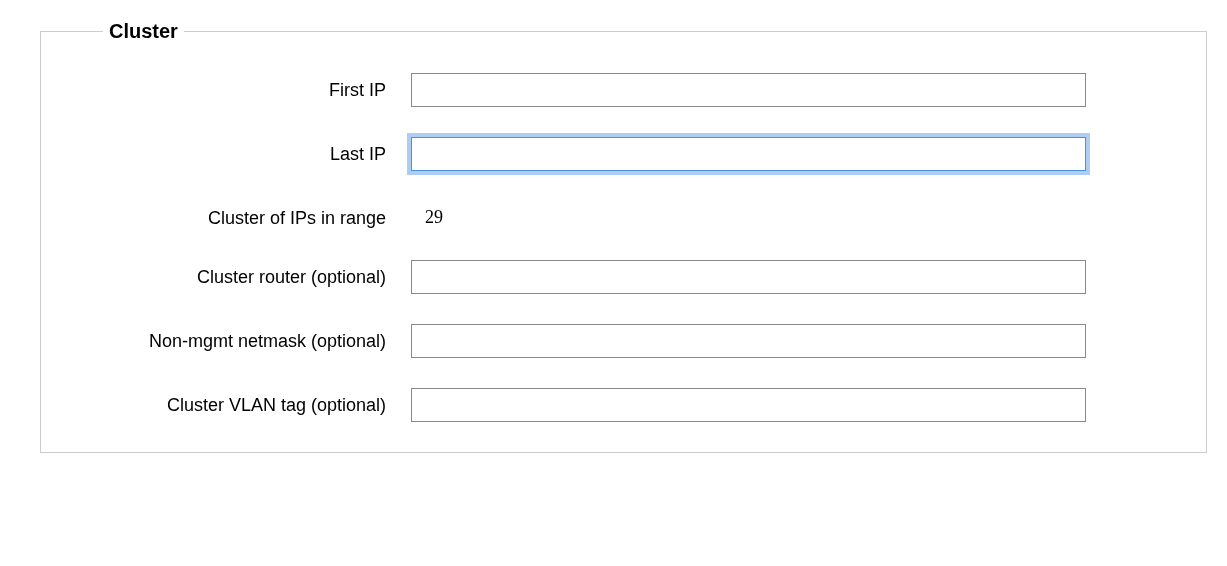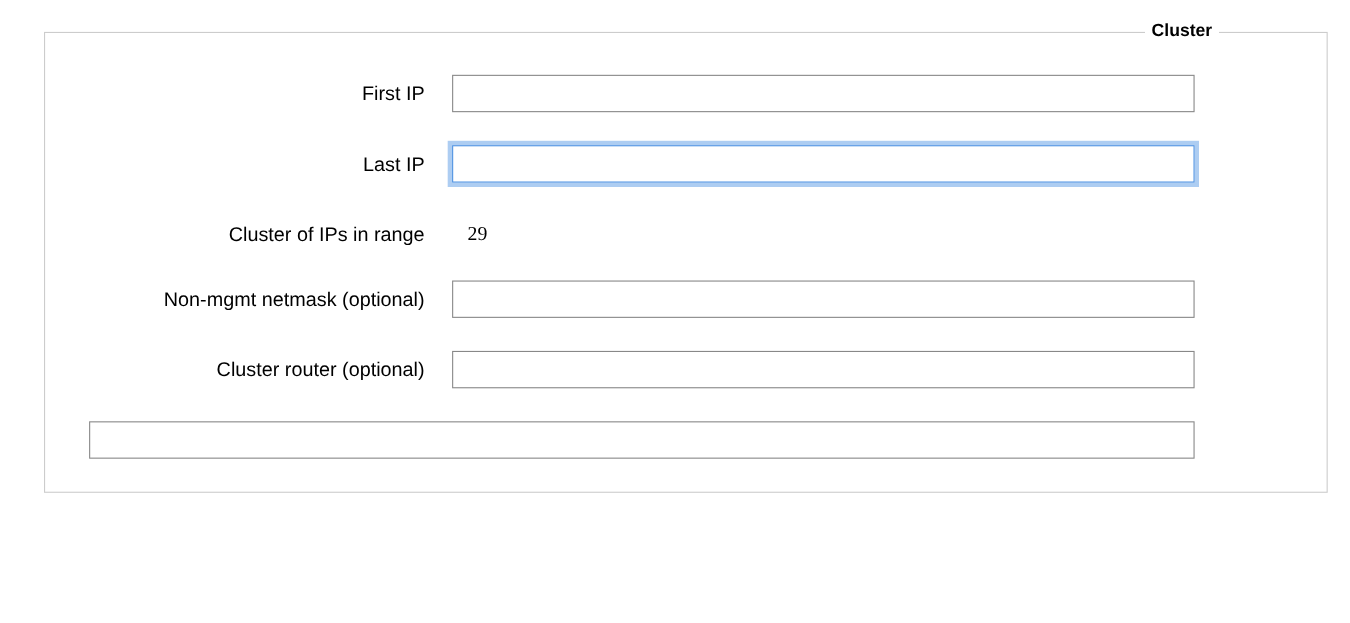--- a/index.html
+++ b/index.html
@@ -11,24 +11,23 @@
       color: #000;
       background: #fff;
     }
     fieldset {
       border: 1px solid #ccc;
       padding: 30px 120px 30px 40px;
       margin: 0;
     }
     legend {
       font-weight: bold;
-      font-size: 16px;
+      font-size: 20px;
       padding: 0 6px;
       margin-left: 22px;
-      text-align: right;
     }
     .form-row {
       display: flex;
       align-items: flex-start;
       margin-bottom: 30px;
     }
     .form-row:last-child { margin-bottom: 0; }
     .label-col {
       width: 330px;
       text-align: right;
@@ -80,33 +79,34 @@
   </div>
 
   <div class="form-row">
     <div class="label-col">Cluster of IPs in range</div>
     <div class="value-col">
       <span class="static-value">29</span>
     </div>
   </div>
 
   <div class="form-row">
+    <div class="label-col">Cluster router (optional)</div>
+    <div class="value-col">
+      <input type="text" value="" style="">
+    </div>
+  </div>
+
+  <div class="form-row">
     <div class="label-col">Non-mgmt netmask (optional)</div>
     <div class="value-col">
       <input type="text" value="" style="">
     </div>
   </div>
 
   <div class="form-row">
-    <div class="label-col">Cluster router (optional)</div>
-    <div class="value-col">
-      <input type="text" value="" style="">
-    </div>
-  </div>
-
-  <div class="form-row">
+    <div class="label-col">Cluster VLAN tag (optional)</div>
     <div class="value-col">
       <input type="text" value="" style="">
     </div>
   </div>
 
 
 </fieldset>
 
 </body></html>

